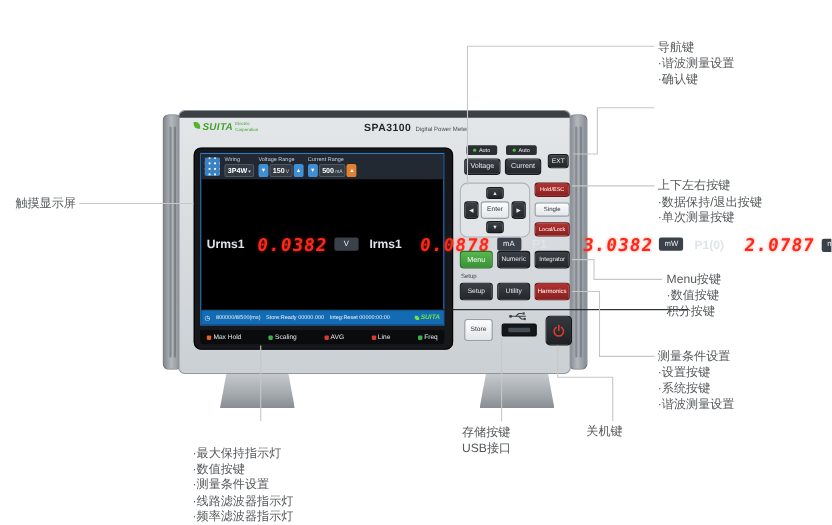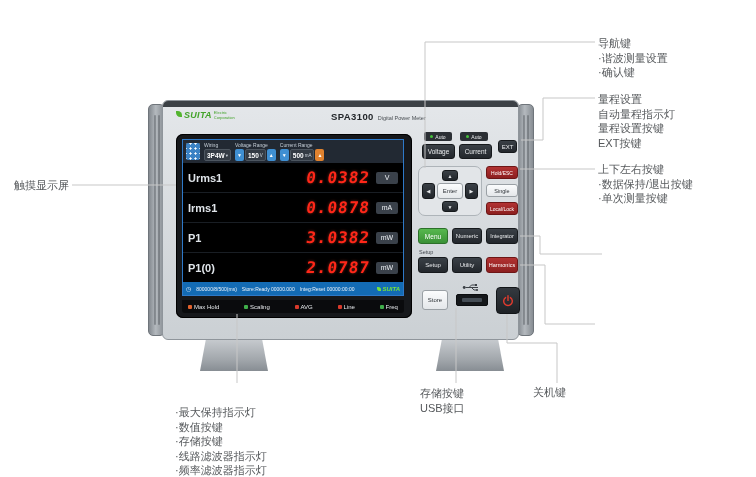--- a/index.html
+++ b/index.html
@@ -36,21 +36,21 @@
   .scr-group{display:flex;flex-direction:column;gap:1px;}
   .scr-label{font-size:5px;color:#c4cdd6;white-space:nowrap;}
   .scr-controls{display:flex;gap:1px;align-items:center;}
   .scr-chip{height:12px;background:#343b44;border:1px solid #4d5660;border-radius:2px;color:#fff;
     display:flex;align-items:center;justify-content:center;gap:1px;padding:0 2px;box-sizing:border-box;white-space:nowrap;}
   .scr-chip .v{font-size:6.5px;font-weight:bold;}
   .scr-chip .u{font-size:4.5px;color:#cfd6dd;}
   .scr-arrow{width:9px;height:12px;border-radius:2px;background:#3f8fd2;color:#fff;font-size:5px;
     display:flex;align-items:center;justify-content:center;flex:0 0 auto;}
   .scr-arrow.orange{background:#e0822f;}
-  .rows{position:absolute;left:0;top:23px;right:0;bottom:13px;display:flex;flex-direction:column;}
+  .rows{position:absolute;left:0;top:23px;right:0;bottom:13px;display:flex;flex-direction:row;}
   .mrow{flex:1;display:flex;align-items:center;padding:0 5px;border-bottom:1px solid #191e24;box-sizing:border-box;}
   .mrow:last-child{border-bottom:none;}
   .mlabel{width:46px;font-size:11px;font-weight:bold;color:#dfe4e9;}
   .mvalue{flex:1;text-align:right;font-family:"DejaVu Sans Mono",monospace;font-size:16px;font-weight:bold;
     color:#ff2719;transform:skewX(-8deg);letter-spacing:1px;text-shadow:0 0 3px rgba(255,70,40,.5);}
   .munit{margin-left:6px;min-width:18px;height:12px;background:#3a414a;border-radius:2px;color:#eef1f4;
     font-size:7px;display:flex;align-items:center;justify-content:center;padding:0 2px;}
   .scr-bottom{position:absolute;left:0;bottom:0;right:0;height:13px;background:#136bb4;display:flex;align-items:center;
     gap:5px;padding:0 3px;font-size:5px;color:#eaf2fa;white-space:nowrap;overflow:hidden;box-sizing:border-box;}
   .scr-bottom .spacer{flex:1;}
@@ -285,39 +285,44 @@
   <div class="ann" style="left:14px;top:178px">
     <div>触摸显示屏</div>
   </div>
 
   <div class="ann" style="left:598px;top:36px">
     <div>导航键</div>
     <div>·谐波测量设置</div>
     <div>·确认键</div>
   </div>
 
-  <div class="ann" style="left:598px;top:92px">
-    <div>量程设置</div>
-    <div>自动量程指示灯</div>
-    <div>量程设置按键</div>
-    <div>EXT按键</div>
-  </div>
 
   <div class="ann" style="left:598px;top:162px">
     <div>上下左右按键</div>
     <div>·数据保持/退出按键</div>
     <div>·单次测量按键</div>
   </div>
 
-
+  <div class="ann" style="left:606px;top:247px">
+    <div>Menu按键</div>
+    <div>·数值按键</div>
+    <div>积分按键</div>
+  </div>
+
+  <div class="ann" style="left:598px;top:317px">
+    <div>测量条件设置</div>
+    <div>·设置按键</div>
+    <div>·系统按键</div>
+    <div>·谐波测量设置</div>
+  </div>
 
   <div class="ann" style="left:175px;top:405px">
     <div>·最大保持指示灯</div>
     <div>·数值按键</div>
-    <div>·存储按键</div>
+    <div>·测量条件设置</div>
     <div>·线路滤波器指示灯</div>
     <div>·频率滤波器指示灯</div>
   </div>
 
   <div class="ann" style="left:420px;top:386px">
     <div>存储按键</div>
     <div>USB接口</div>
   </div>
 
   <div class="ann" style="left:533px;top:385px">

